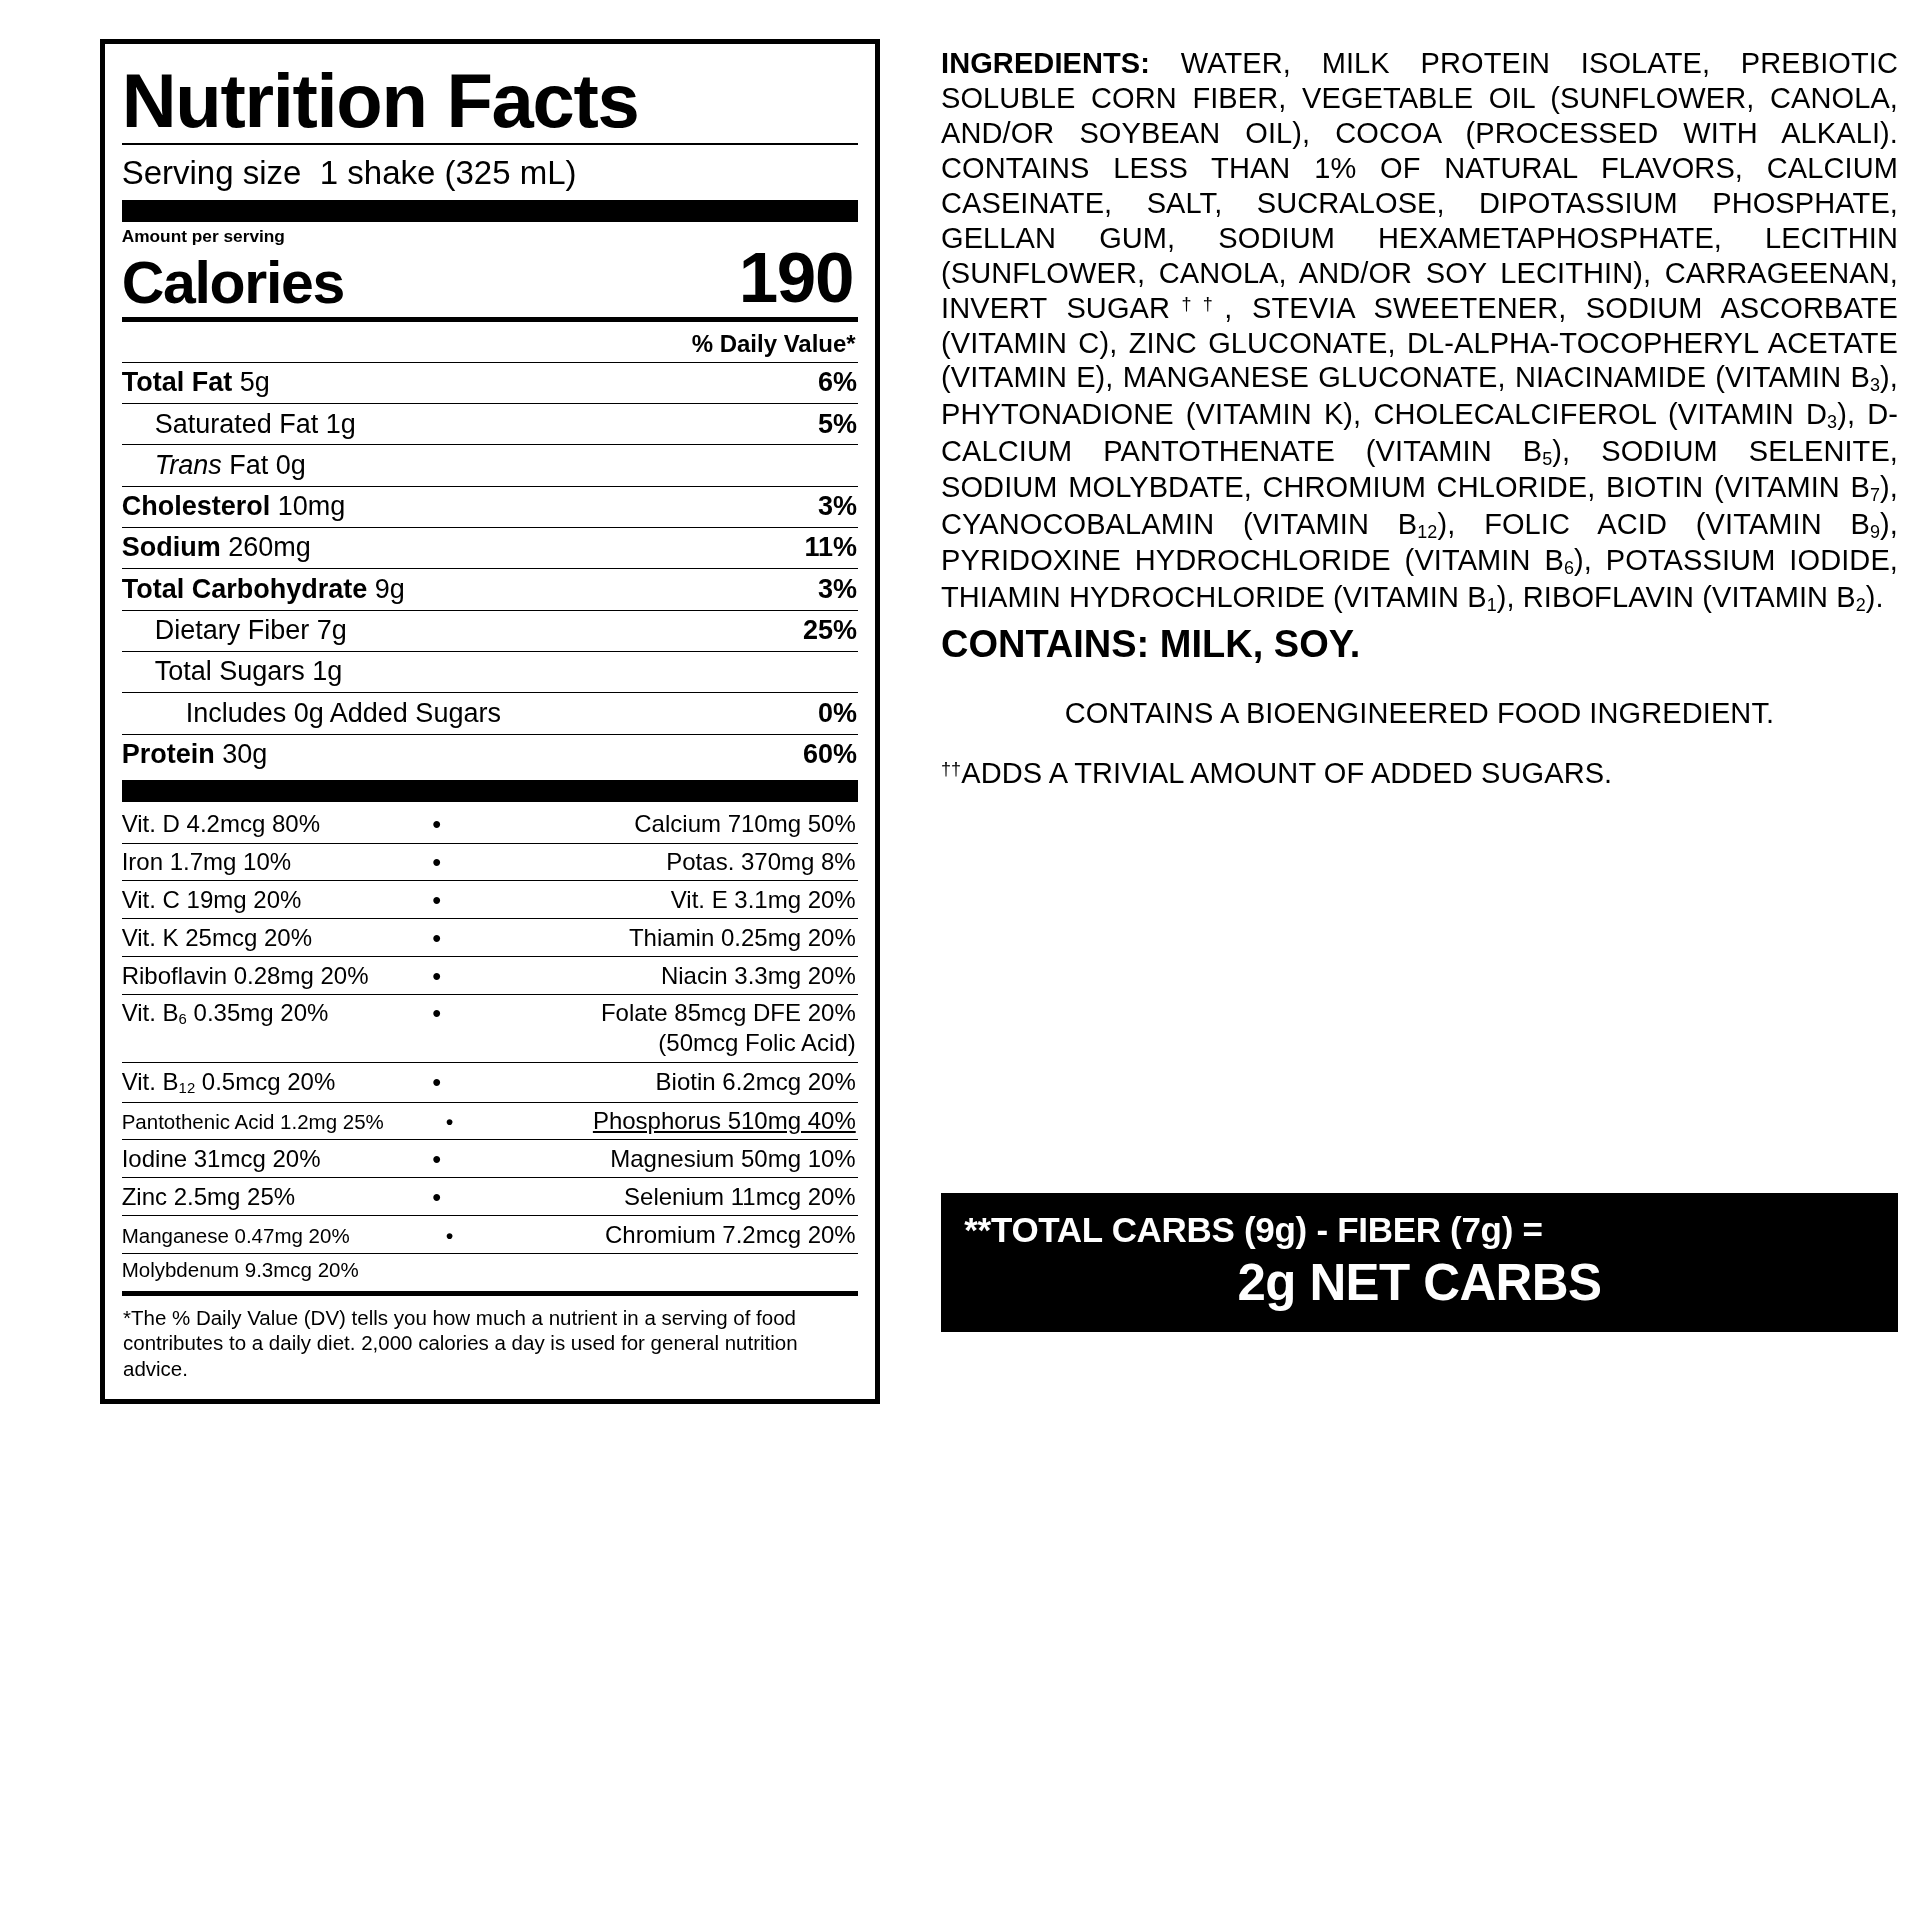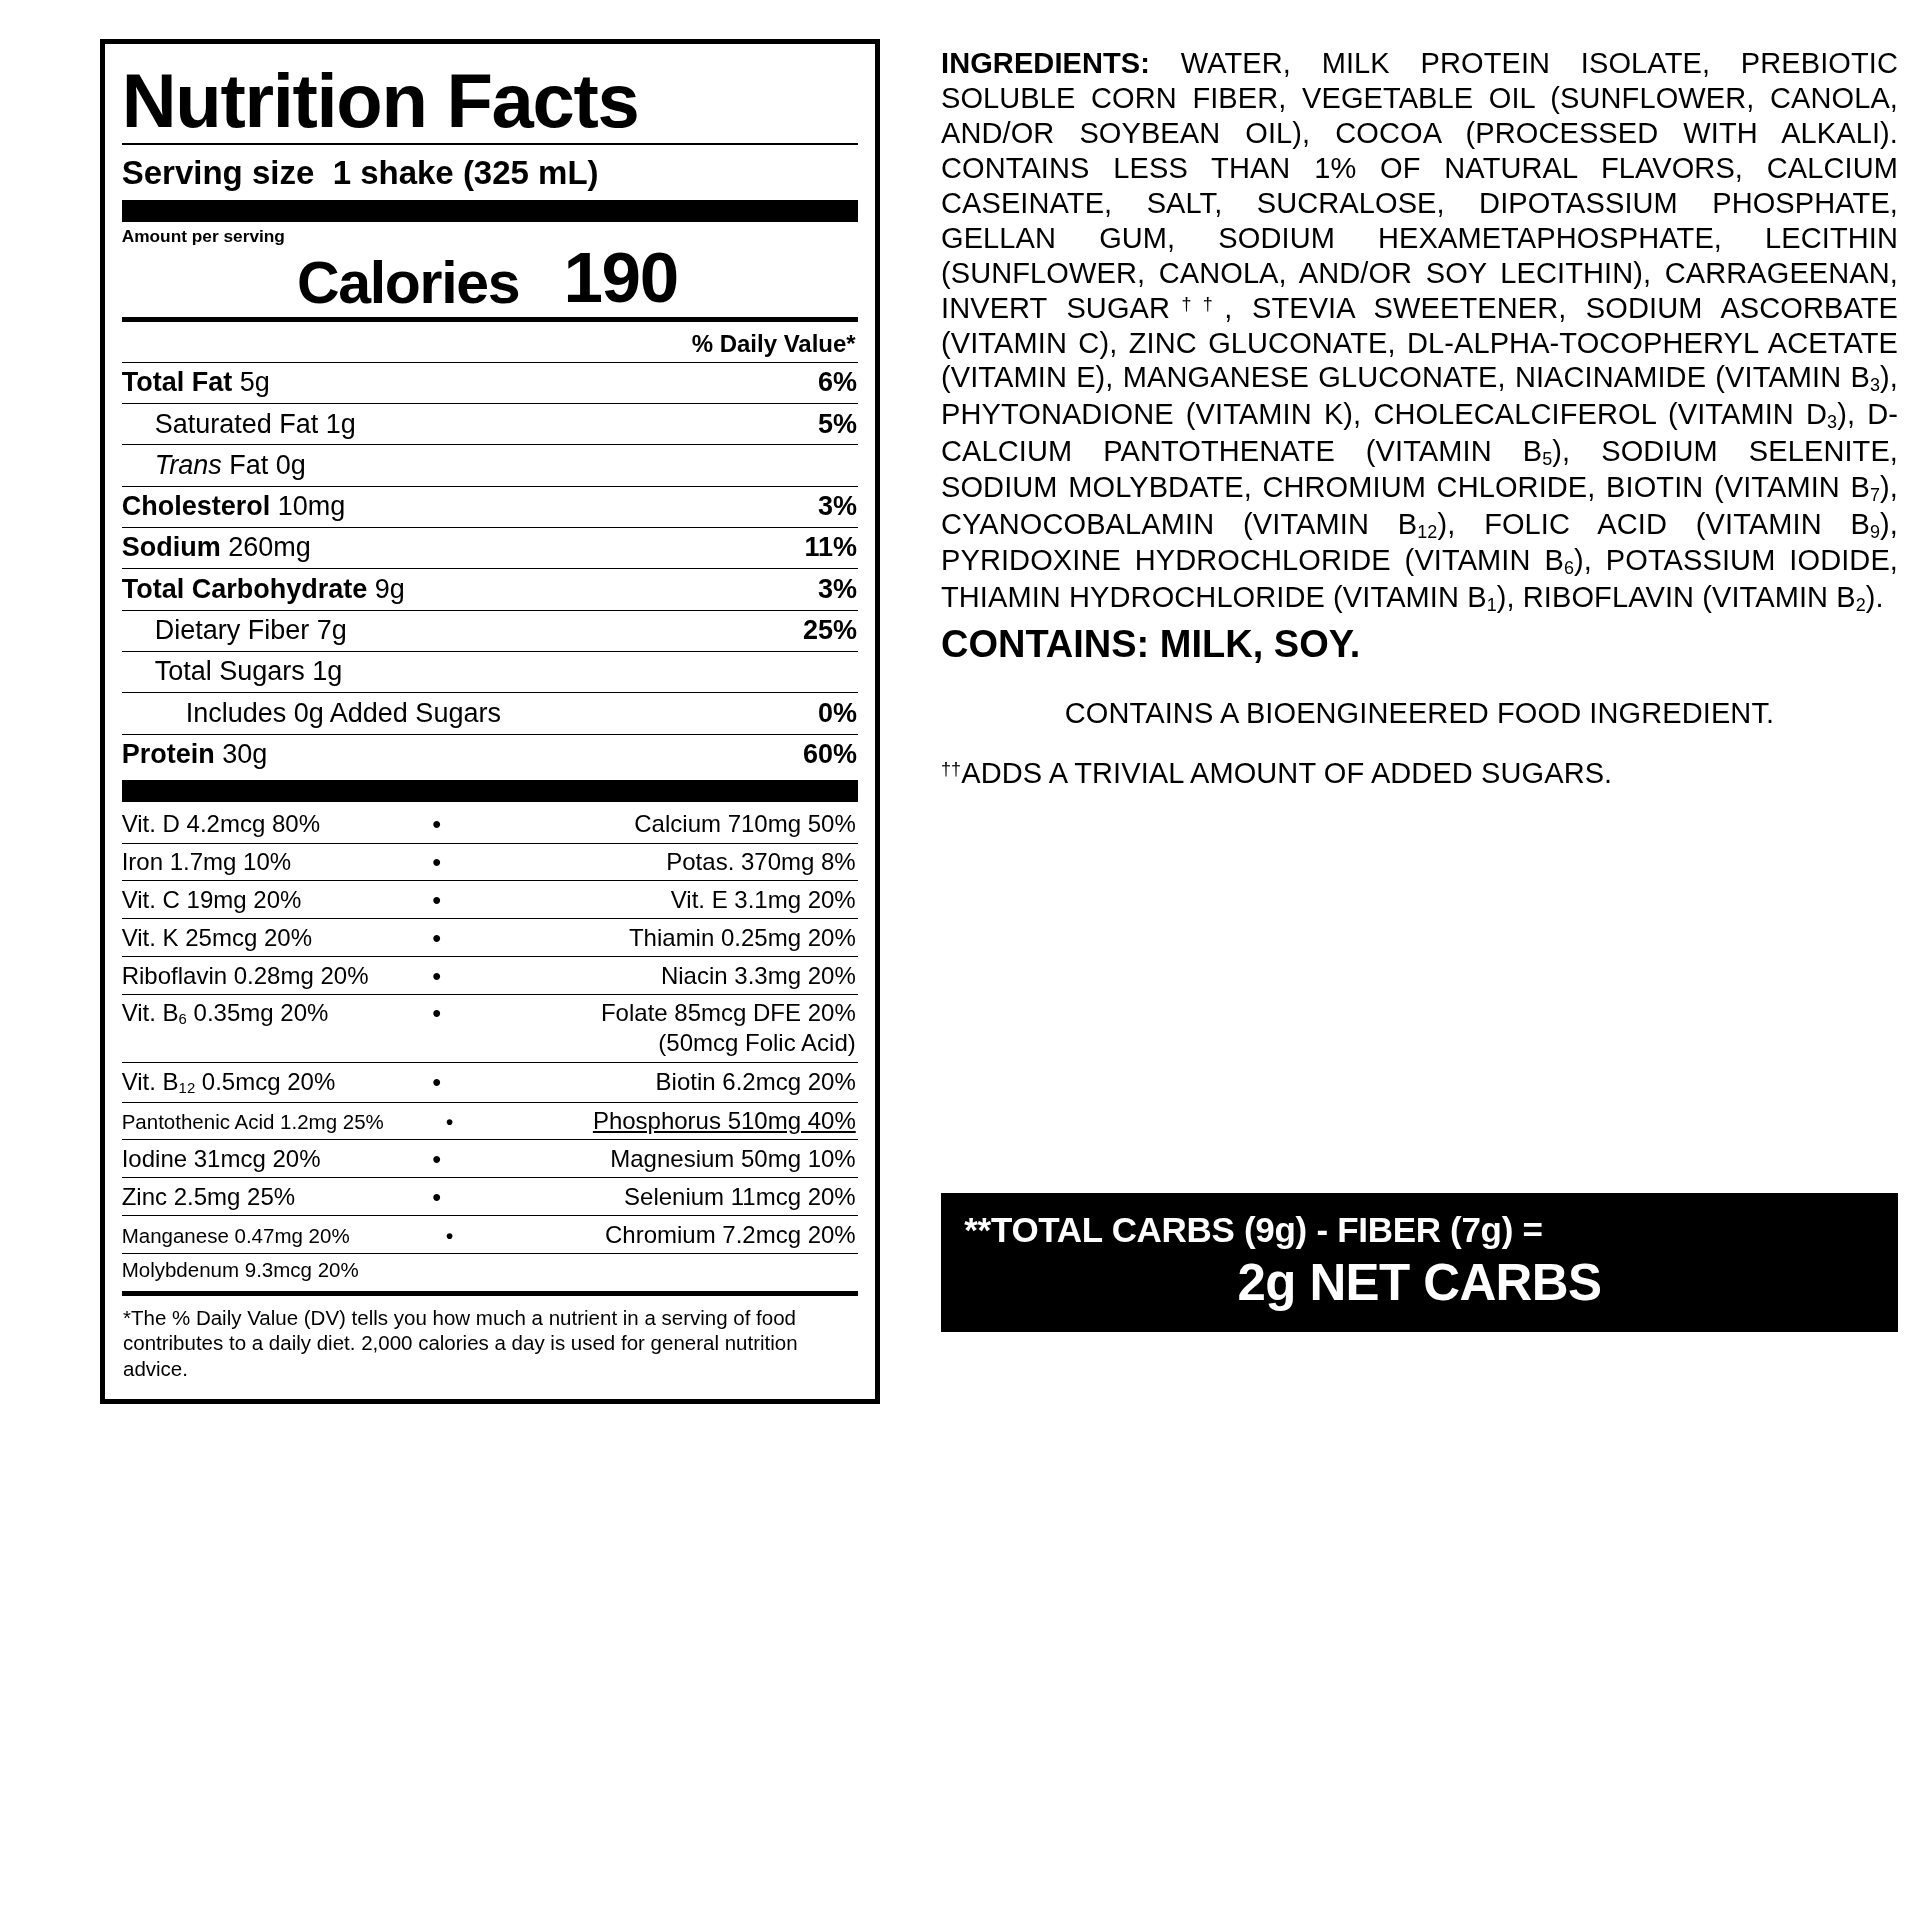--- a/index.html
+++ b/index.html
@@ -45,36 +45,36 @@
     letter-spacing: -1.3px;
     margin: 3.9px 0 3.9px 0;
     white-space: nowrap;
   }
   .rule-thin { border-top: 2.6px solid #000; margin: 2.6px 0; }
   .rule-med { border-top: 5.8px solid #000; margin: 3.9px 0; }
   .rule-black-band { background: #000; height: 22px; margin: 5.1px 0 3.9px 0; }
   .rule-hair { border-top: 1.9px solid #000; margin: 0; }
 
   .serving-line {
-    font-weight: bold;
+    font-weight: normal;
     font-size: 33px;
     line-height: 1.15;
     white-space: nowrap;
     margin: 9px 0 7.7px 0;
   }
   .amount-per {
     font-weight: bold;
     font-size: 17.3px;
     line-height: 1.1;
     margin: 5.1px 0 0 0;
   }
   .cal-row {
     display: flex;
     align-items: flex-end;
-    justify-content: center;
+    justify-content: space-between;
     margin-top: -3.9px;
     gap: 44px;
   }
   .cal-label {
     font-weight: bold;
     font-size: 59px;
     line-height: 1.0;
     letter-spacing: -1.3px;
   }
   .cal-value {

